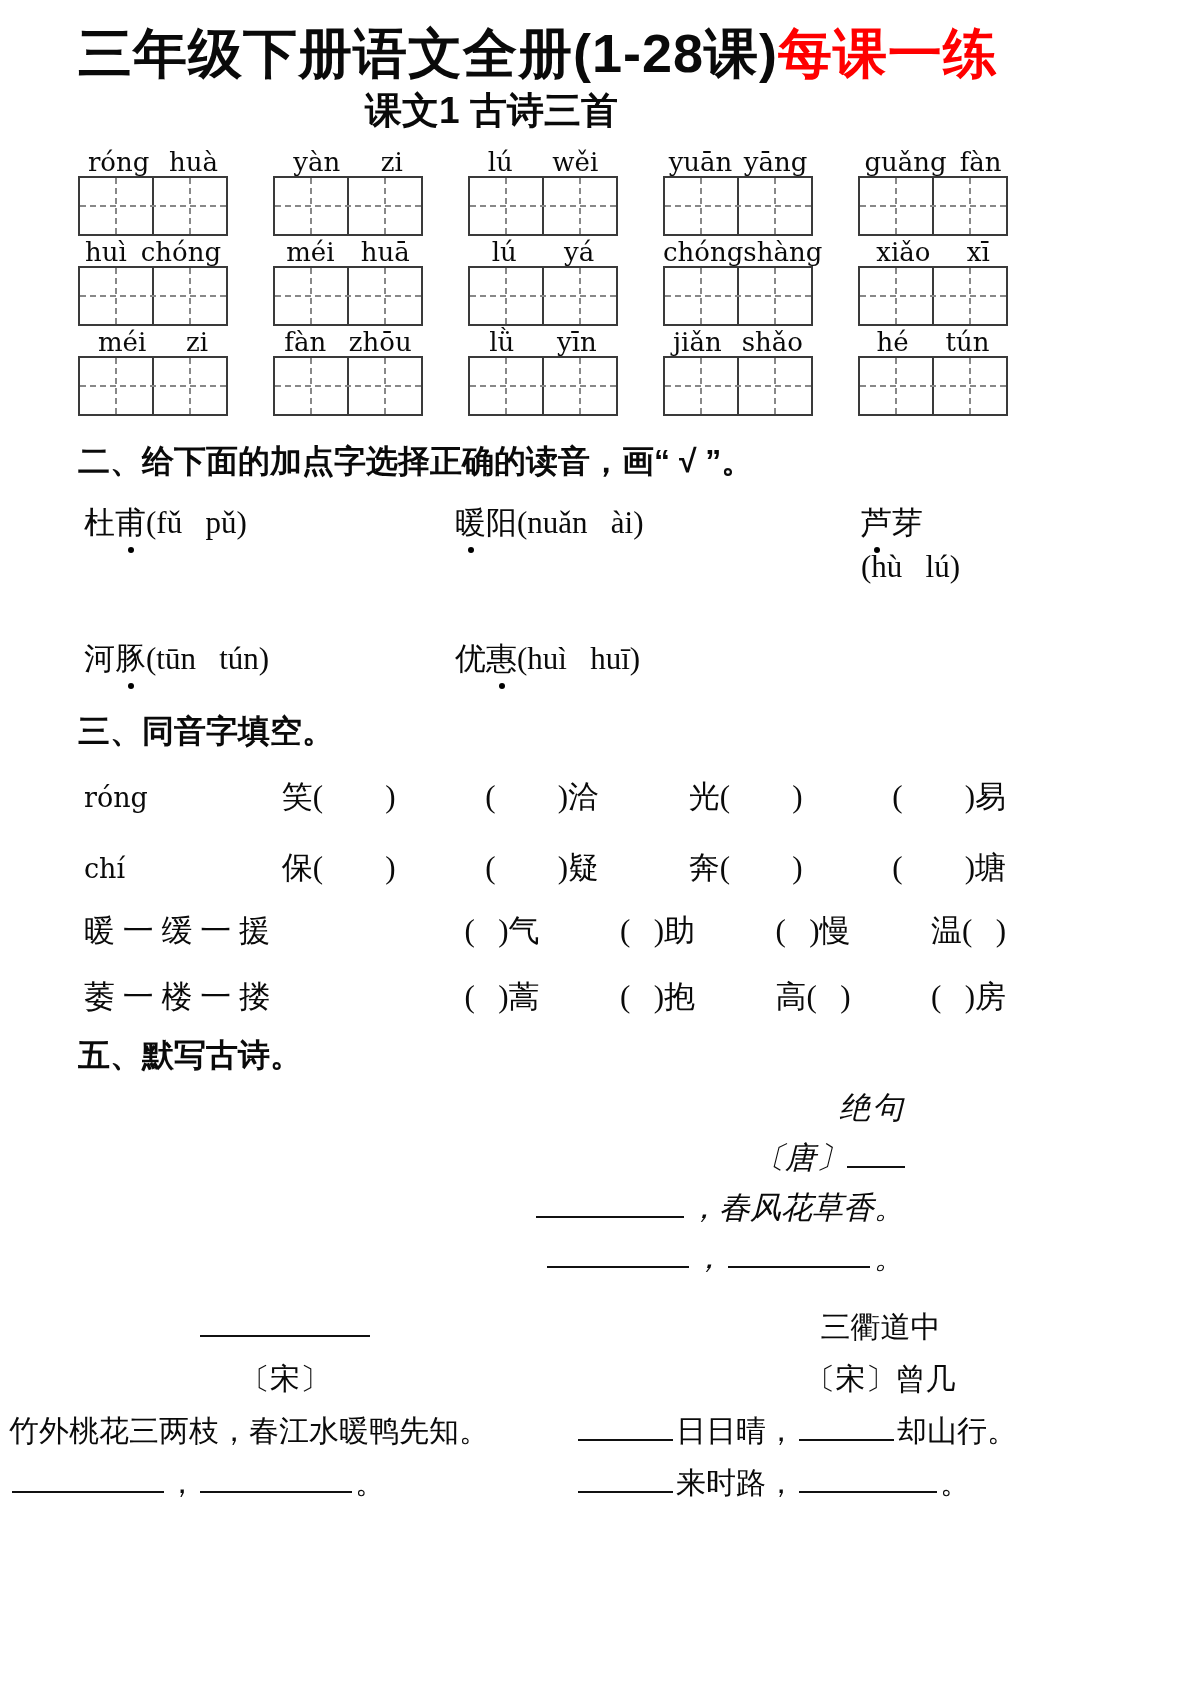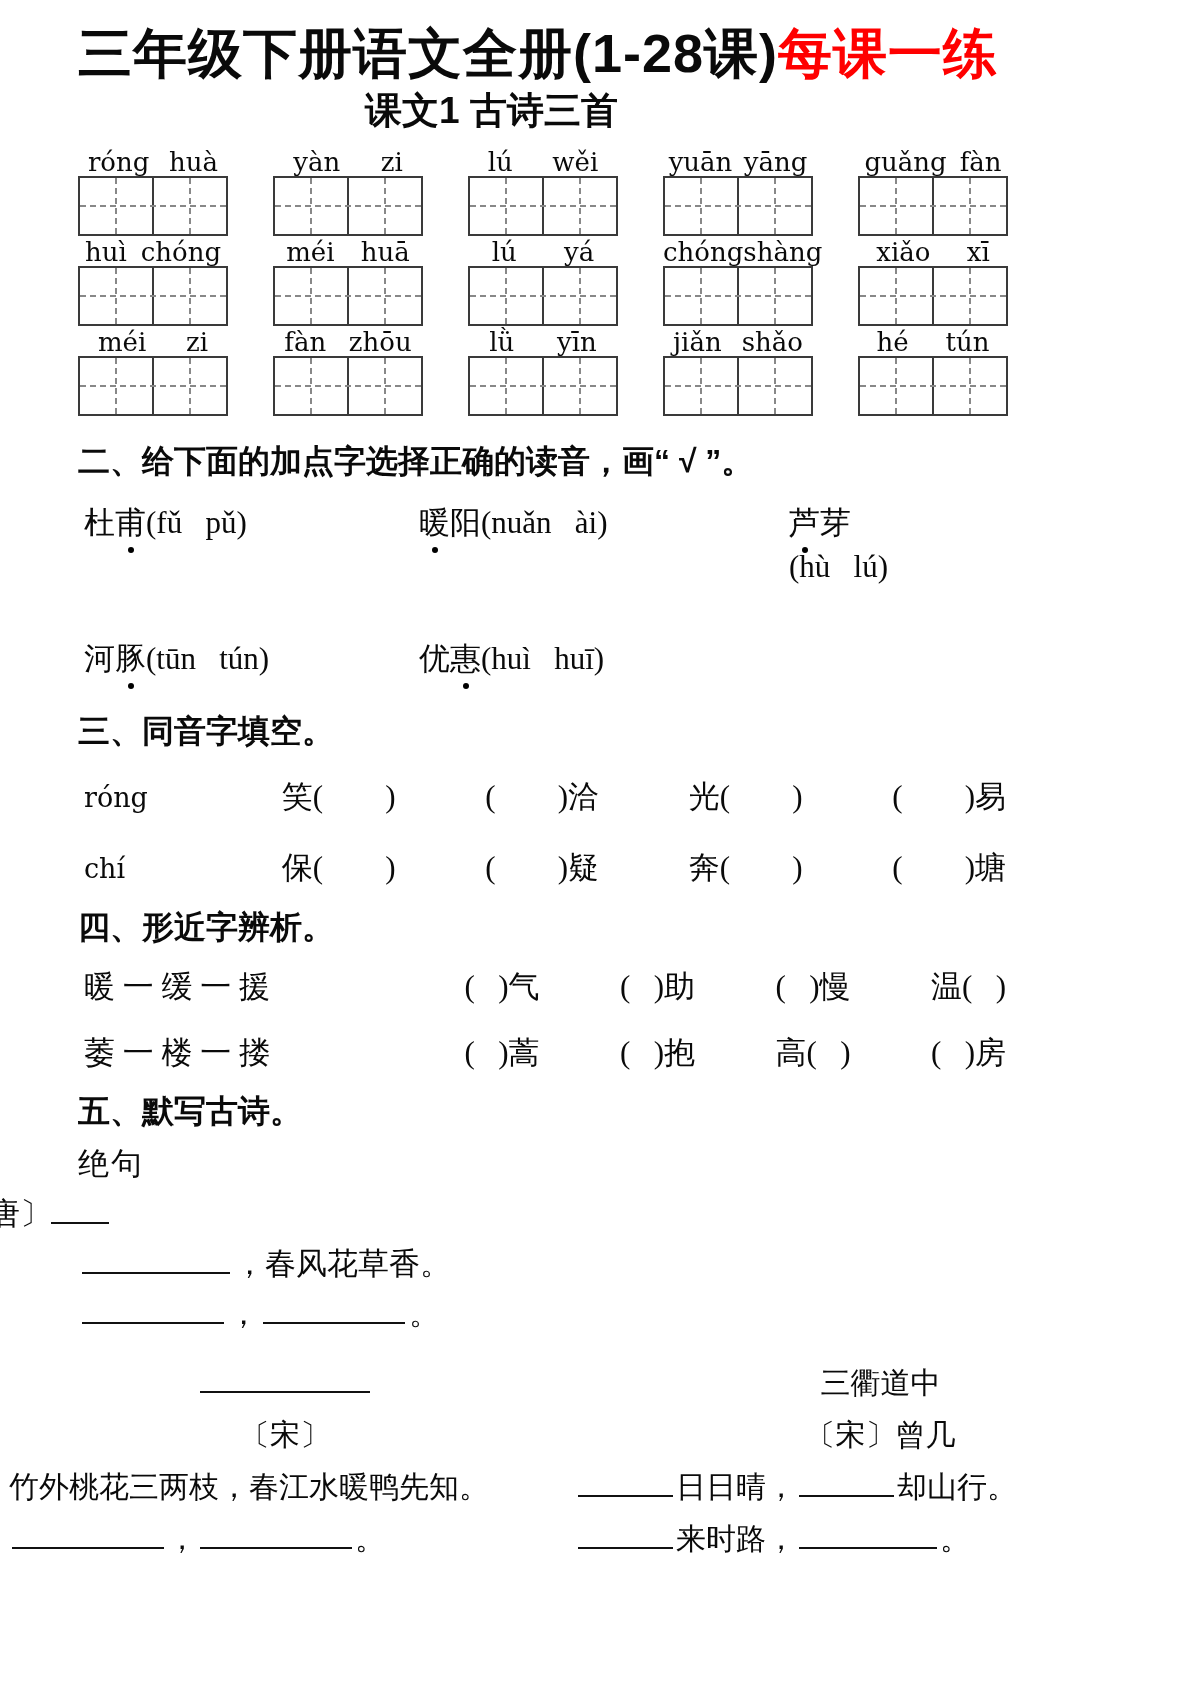--- a/index.html
+++ b/index.html
@@ -54,21 +54,21 @@
   .cell { flex:1 1 0; position:relative; }
   .cell + .cell { border-left:2px solid #3a3a3a; }
   .cell::before {
     content:""; position:absolute; top:0; bottom:0; left:50%;
     border-left:2px dashed #888; margin-left:-1px; pointer-events:none;
   }
 
   
   .s2row {
     display:grid; grid-template-columns:335px 370px 1fr;
-    font-size:31px; line-height:44px; margin-left:6px;
+    font-size:31px; line-height:44px; margin-left:6px;gap:36px;
   }
   .s2row.first { margin-top:20px; }
   .s2row.second { margin-top:48px; }
   .keep-space { white-space:pre; }
   .dotchar { position:relative; display:inline-block; }
   .dotchar::after {
     content:""; position:absolute; left:50%; bottom:-8px;
     width:6px; height:6px; margin-left:-3px; border-radius:50%; background:#000;
   }
 
@@ -85,21 +85,21 @@
   .s4row.second { margin-top:22px; }
 
   
   .blank {
     display:inline-block; border-bottom:2px solid #111; height:0.95em;
   }
   .w55 { width:58px; } .w95 { width:95px; } .w135 { width:138px; }
   .w140 { width:142px; } .w145 { width:148px; } .w150 { width:152px; }
   .w170 { width:170px; }
 
-  .poem-center { text-align:left; font-size:31px; line-height:50px; margin-top:8px; }
+  .poem-center { text-align:right; font-size:31px; line-height:50px; margin-top:8px;font-style:italic; }
   .poem-title { letter-spacing:2px; }
   .poem-author { margin-left:-120px; }
   .poem-line .blank { margin:0 4px; }
 
   .bottom { display:flex; margin-top:18px; margin-left:-73px; width:1191px; padding:0 10px 0 4px; }
   .bcol { font-size:30px; line-height:52px; }
   .bcol.left  { flex:0 0 552px; }
   .bcol.right { flex:1 1 auto; padding-left:14px; }
   .bline.center { text-align:center; }
   .bline .blank { margin:0 3px; }
@@ -296,21 +296,20 @@
     <span class="keep-space">(        )易</span>
   </div>
   <div class="s3row second">
     <span class="pylabel">chí</span>
     <span class="keep-space">保(        )</span>
     <span class="keep-space">(        )疑</span>
     <span class="keep-space">奔(        )</span>
     <span class="keep-space">(        )塘</span>
   </div>
 
-  <h3 class="sec sec4">四、形近字辨析。</h3>
 
   <div class="s4row first">
     <span class="s4chars keep-space">暖 一 缓 一 援</span>
     <span class="keep-space">(   )气</span>
     <span class="keep-space">(   )助</span>
     <span class="keep-space">(   )慢</span>
     <span class="keep-space">温(   )</span>
   </div>
   <div class="s4row second">
     <span class="s4chars keep-space">萎 一 楼 一 搂</span>

